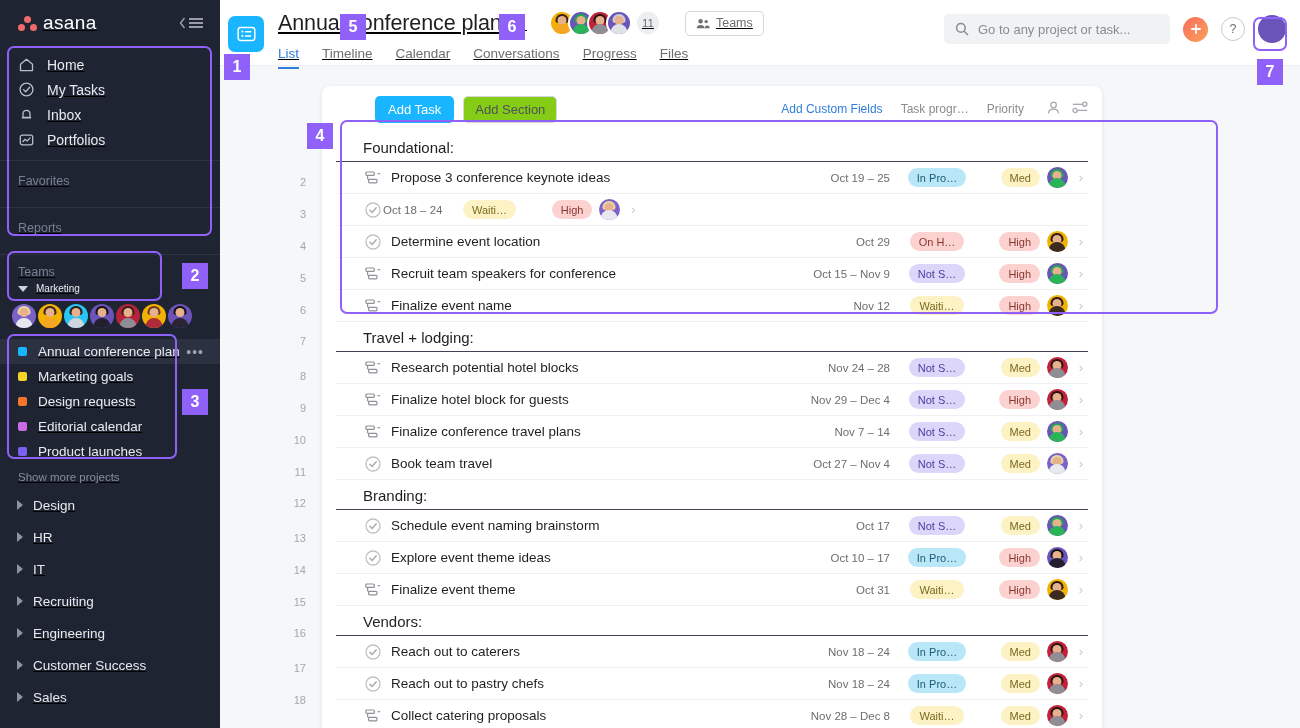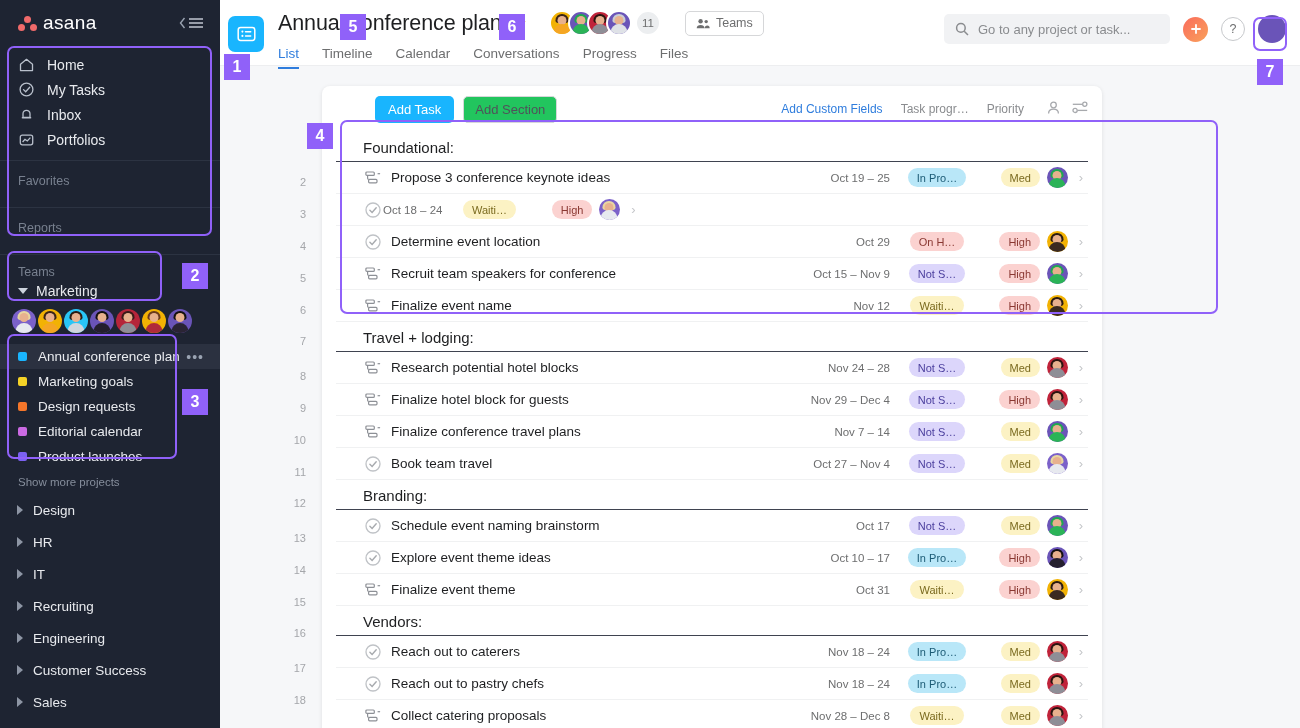--- a/index.html
+++ b/index.html
@@ -4,21 +4,21 @@
 <title>Asana — Annual conference plan</title>
 <style>
   * { box-sizing: border-box; }
   html, body {
     margin: 0; padding: 0;
     width: 1300px; height: 728px;
     overflow: hidden;
     font-family: "Liberation Sans", sans-serif;
     background: #ffffff;
   }
-  #app { position: relative; width: 1300px; height: 728px; display: flex; }
+  #app { position: relative; width: 1300px; height: 728px; display: flex; text-decoration: underline; }
 
   
   .sidebar {
     width: 220px; height: 728px;
     background: #1e2432;
     flex: 0 0 220px;
     position: relative;
     color: #e6e8ec;
     overflow: hidden;
   }
@@ -44,21 +44,21 @@
     height: 25px; padding: 0 16px 0 18px;
     font-size: 14px; color: #e8eaee; cursor: pointer;
   }
   .sb-item .ic { width: 17px; height: 17px; display: inline-flex; align-items: center; justify-content: center; color: #b9c0cc; }
   .sb-divider { height: 1px; background: #2c3342; margin: 8px 0 0 0; }
   .sb-label {
     font-size: 12.5px; color: #78808f; padding: 13px 18px 11px 18px;
   }
   .sb-section-head {
     display: flex; align-items: center; gap: 8px;
-    font-size: 14px; color: #e8eaee; padding: 1px 18px 3px 18px; cursor: pointer;
+    font-size: 10px; color: #e8eaee; padding: 1px 18px 3px 18px; cursor: pointer;
   }
   .caret-down { width: 0; height: 0; border-left: 5px solid transparent; border-right: 5px solid transparent; border-top: 6px solid #cdd3dd; }
   .caret-right { width: 0; height: 0; border-top: 5px solid transparent; border-bottom: 5px solid transparent; border-left: 6px solid #8d95a4; }
 
   .avatar-row { display: flex; gap: 2px; padding: 7px 0 9px 12px; }
   .av { width: 24px; height: 24px; border-radius: 50%; overflow: hidden; position: relative; flex: 0 0 24px; }
   .av .head { position: absolute; left: 50%; top: 4px; transform: translateX(-50%); width: 9px; height: 9px; border-radius: 50%; }
   .av .body { position: absolute; left: 50%; bottom: -3px; transform: translateX(-50%); width: 17px; height: 13px; border-radius: 9px 9px 0 0; }
   .av .hair { position: absolute; left: 50%; top: 2px; transform: translateX(-50%); width: 13px; height: 9px; border-radius: 7px 7px 3px 3px; }
 
@@ -141,21 +141,21 @@
     position: absolute; left: 102px; top: 20px; width: 780px; bottom: -10px;
     background: #fff; border-radius: 8px 8px 0 0;
     box-shadow: 0 1px 4px rgba(0,0,0,0.10);
   }
   .card-toolbar { height: 46px; display: flex; align-items: center; padding: 0 14px 0 10px; position: relative; margin-left: 43px; }
   .btn-add-task {
     background: #19b5fe; color: #fff; font-size: 13px; border-radius: 5px;
     height: 27px; padding: 0 13px; display: flex; align-items: center; cursor: pointer; font-weight: 500;
   }
   .btn-add-section {
-    margin-left: 9px; background: #22c55e; border: 1px solid #d6d7d9; color: #50525a;
+    margin-left: 9px; background: #84cc16; border: 1px solid #d6d7d9; color: #50525a;
     font-size: 13px; border-radius: 5px; height: 27px; padding: 0 11px;
     display: flex; align-items: center; cursor: pointer;
   }
   .col-heads { position: absolute; right: 14px; display: flex; align-items: center; gap: 18px; }
   .col-head { font-size: 12px; color: #8a8c8f; cursor: pointer; white-space: nowrap; }
   .col-head.link { color: #2f7ddd; }
   .col-icons { display: flex; align-items: center; gap: 11px; margin-left: 4px; }
 
   
   .tbl { padding: 0 0 0 0; }

